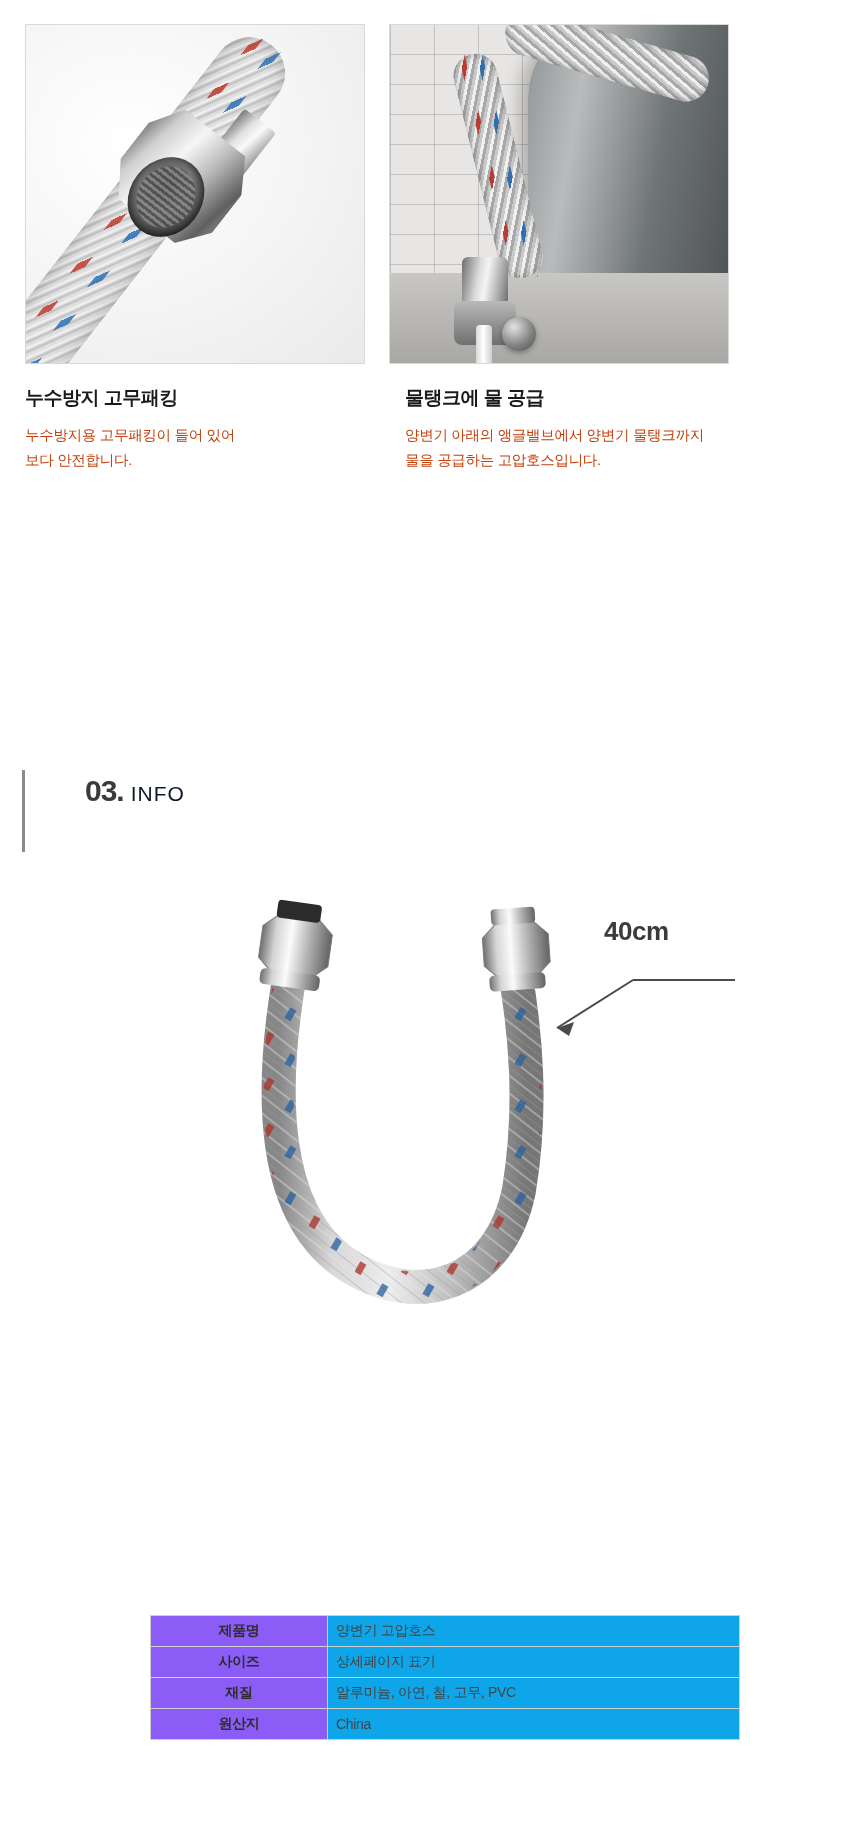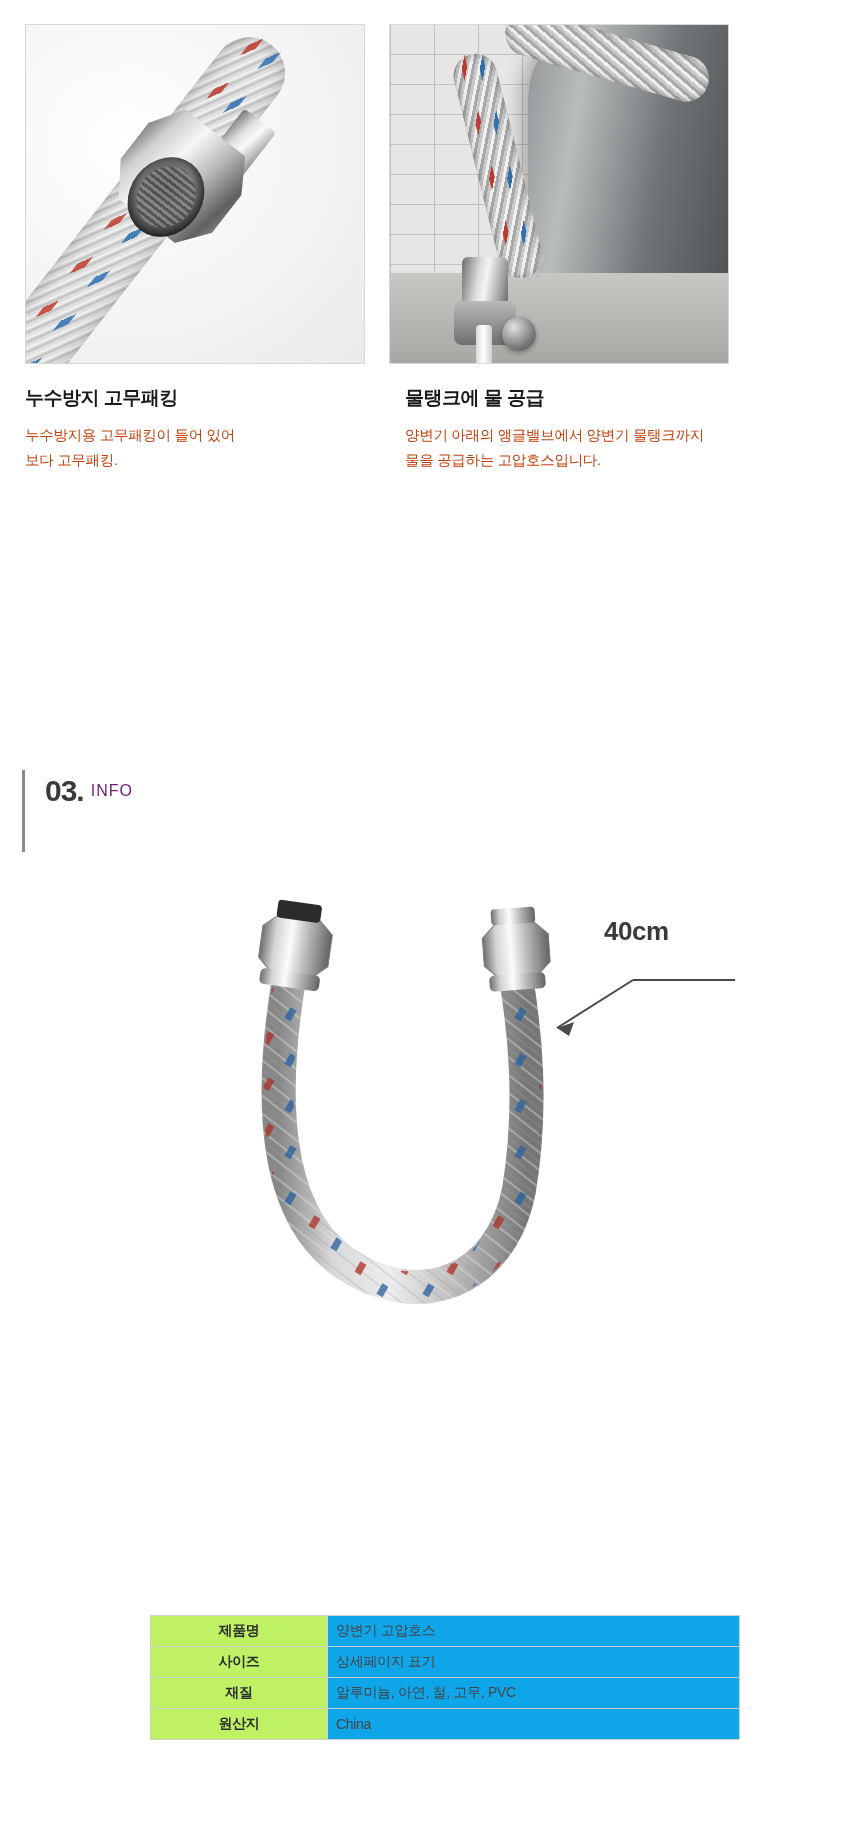--- a/index.html
+++ b/index.html
@@ -261,29 +261,30 @@
     margin-right: 20px;
   }
   .section-num {
     font-size: 30px;
     font-weight: bold;
     color: #3a3a3a;
     letter-spacing: -1px;
     line-height: 1;
   }
   .section-label {
-    font-size: 16px;
-    color: #701a75;
+    font-size: 21px;
+    color: #0f172a;
     letter-spacing: 1px;
     margin-left: 7px;
   }
   .section-textwrap {
     display: flex;
-    align-items: center;
+    align-items: flex-end;
     padding-top: 6px;
+    margin-left: 40px;
   }
 
   
   .hero {
     position: absolute;
     left: 0;
     top: 890px;
     width: 860px;
     height: 480px;
     padding-left: 33px;
@@ -312,21 +313,21 @@
     border: 1px solid #cfcfcf;
     height: 30px;
     padding: 0 8px;
     color: #333;
     letter-spacing: -0.3px;
   }
   .spec-table td.key {
     width: 160px;
     text-align: center;
     font-weight: bold;
-    background: #bef264;
+    background: #8b5cf6;
     color: #2d2d2d;
   }
   .spec-table td.val {
     text-align: left;
     background: #0ea5e9;
     color: #444;
   }
 </style>
 </head>
 <body>
@@ -362,21 +363,21 @@
       <div class="handle"></div>
     </div>
   </div>
 </div>
 
 <div class="captions">
   <div class="cap-col">
     <p class="cap-title">누수방지 고무패킹</p>
     <p class="cap-body">
       <span>누수방지용 고무패킹이 들어 있어</span><br>
-      <span>보다 고무패킹.</span>
+      <span>보다 안전합니다.</span>
     </p>
   </div>
   <div class="cap-col">
     <p class="cap-title">물탱크에 물 공급</p>
     <p class="cap-body">
       <span>양변기 아래의 앵글밸브에서 양변기 물탱크까지</span><br>
       <span>물을 공급하는 고압호스입니다.</span>
     </p>
   </div>
 </div>

